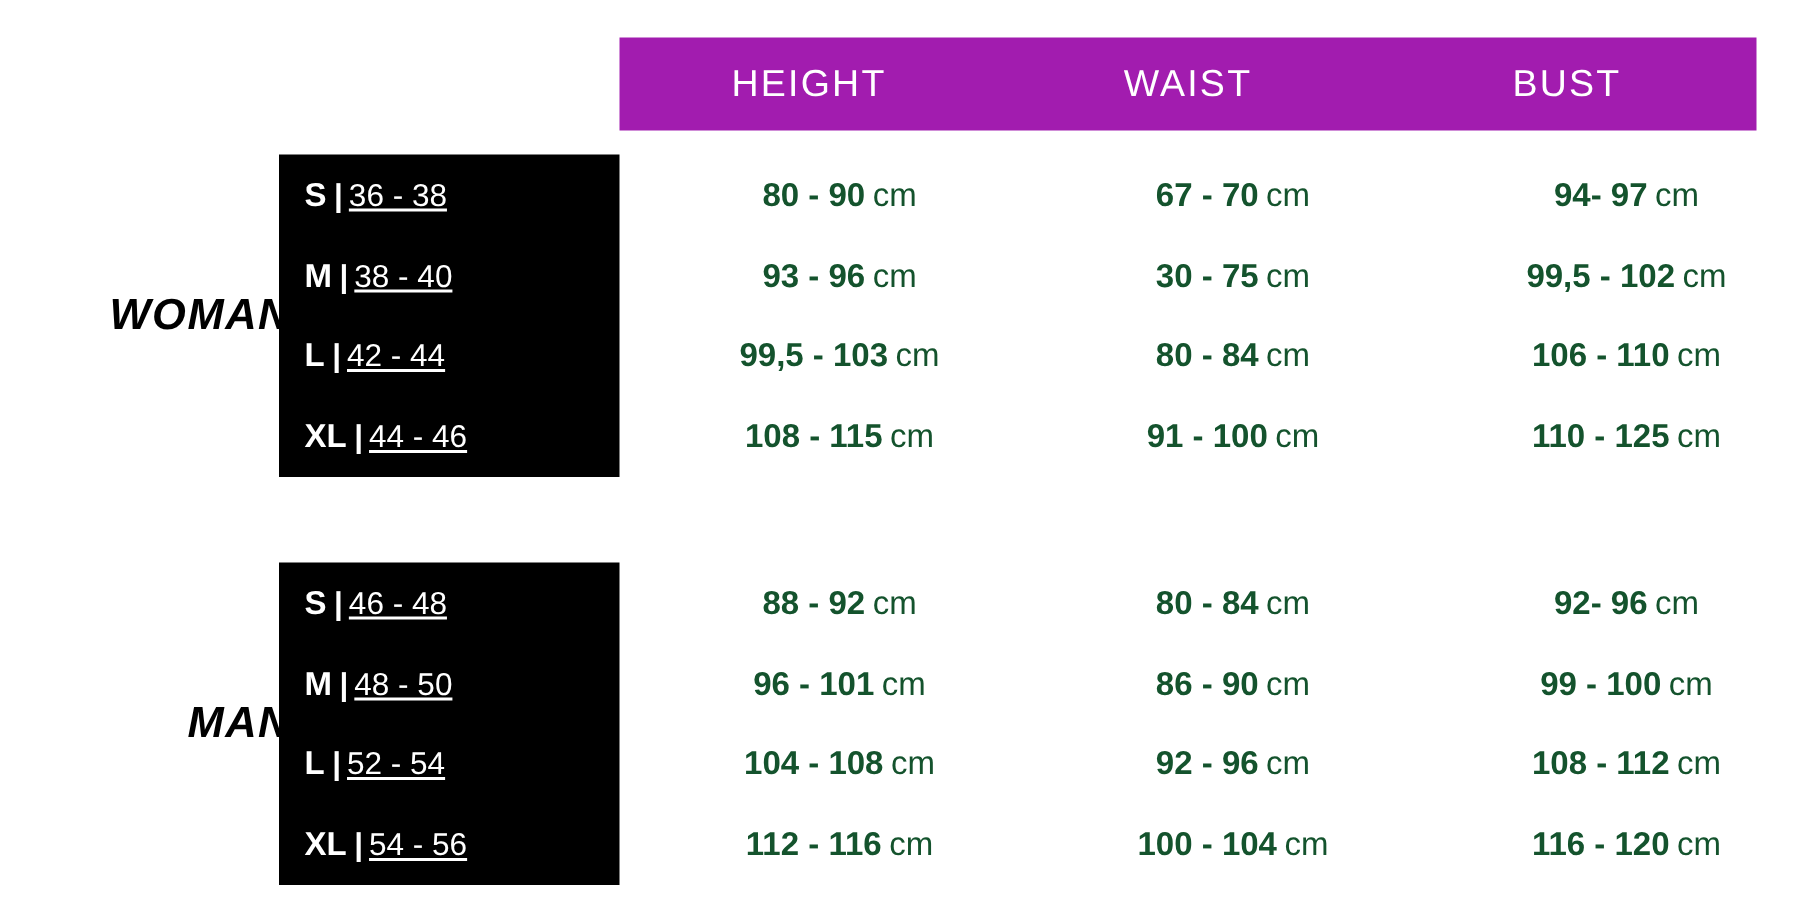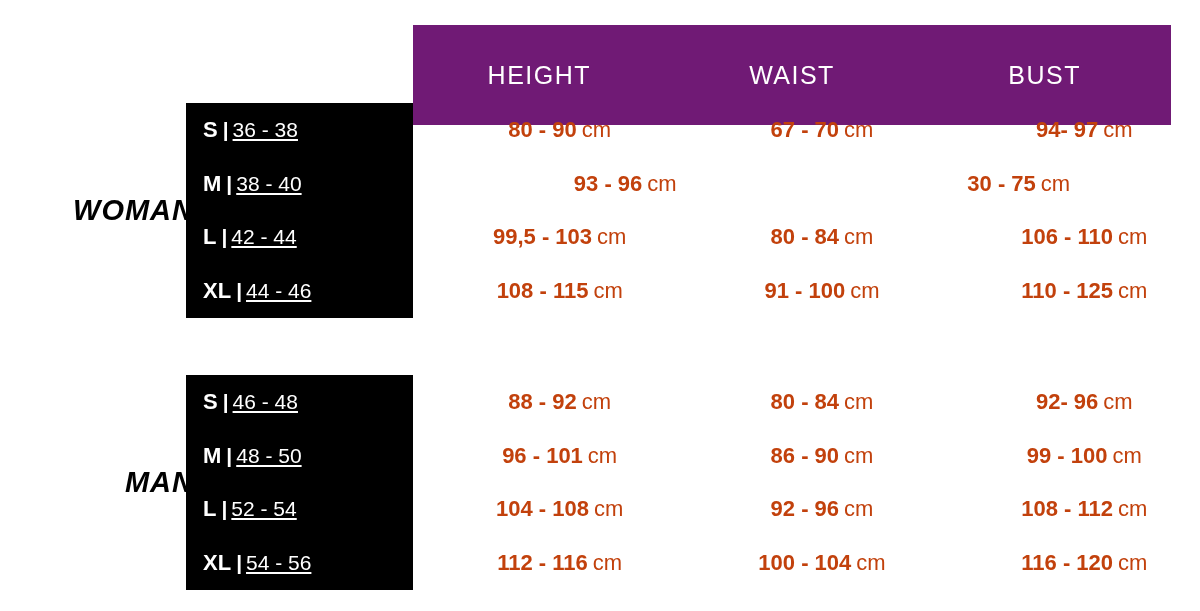--- a/index.html
+++ b/index.html
@@ -20,22 +20,22 @@
     width: 1200px;
     height: 611px;
   }
 
   
   .header-strip {
     position: absolute;
     left: 413px;
     top: 25px;
     width: 758px;
-    height: 100px;
-    background: #701a75;
+    height: 62px;
+    background: #a21caf;
     display: flex;
     align-items: center;
   }
   .header-cell {
     flex: 1 1 0;
     text-align: center;
     color: #ffffff;
     font-size: 25px;
     letter-spacing: 1.5px;
     font-weight: 400;
@@ -112,21 +112,21 @@
   .cell-size .eu {
     font-weight: normal;
     font-size: 21px;
     text-decoration: underline;
   }
 
   .cell-measure {
     flex: 1 1 0;
     text-align: center;
     font-size: 22px;
-    color: #c2410c;
+    color: #14532d;
     white-space: nowrap;
     padding-left: 31px;
   }
   .cell-measure .val {
     font-weight: bold;
   }
   .cell-measure .unit {
     font-weight: normal;
     padding-left: 5px;
   }
@@ -165,20 +165,23 @@
       <div class="row">
         <div class="cell-size">
           <span class="sz">M</span><span class="sep">|</span><span class="eu">38 - 40</span>
         </div>
         <div class="cell-measure">
           <span class="val">93 - 96</span><span class="unit">cm</span>
         </div>
         <div class="cell-measure">
           <span class="val">30 - 75</span><span class="unit">cm</span>
         </div>
+        <div class="cell-measure">
+          <span class="val">99,5 - 102</span><span class="unit">cm</span>
+        </div>
       </div>
 
       <div class="row">
         <div class="cell-size">
           <span class="sz">L</span><span class="sep">|</span><span class="eu">42 - 44</span>
         </div>
         <div class="cell-measure">
           <span class="val">99,5 - 103</span><span class="unit">cm</span>
         </div>
         <div class="cell-measure">

